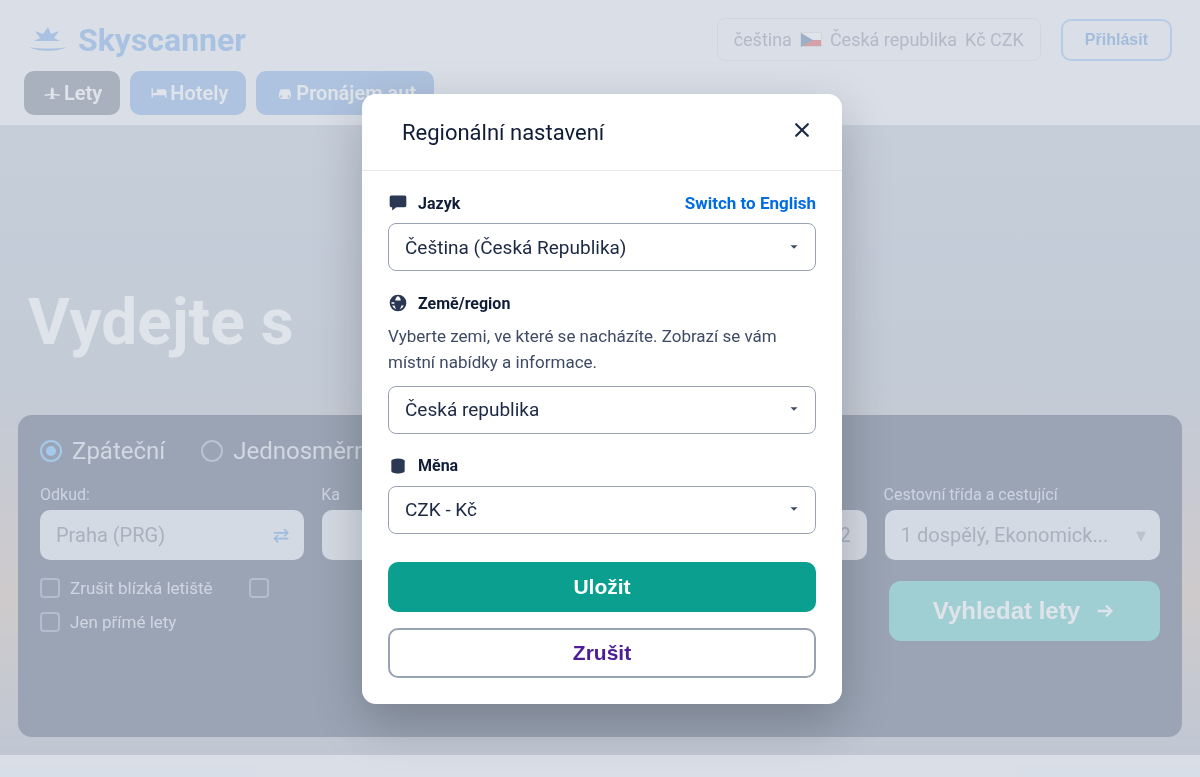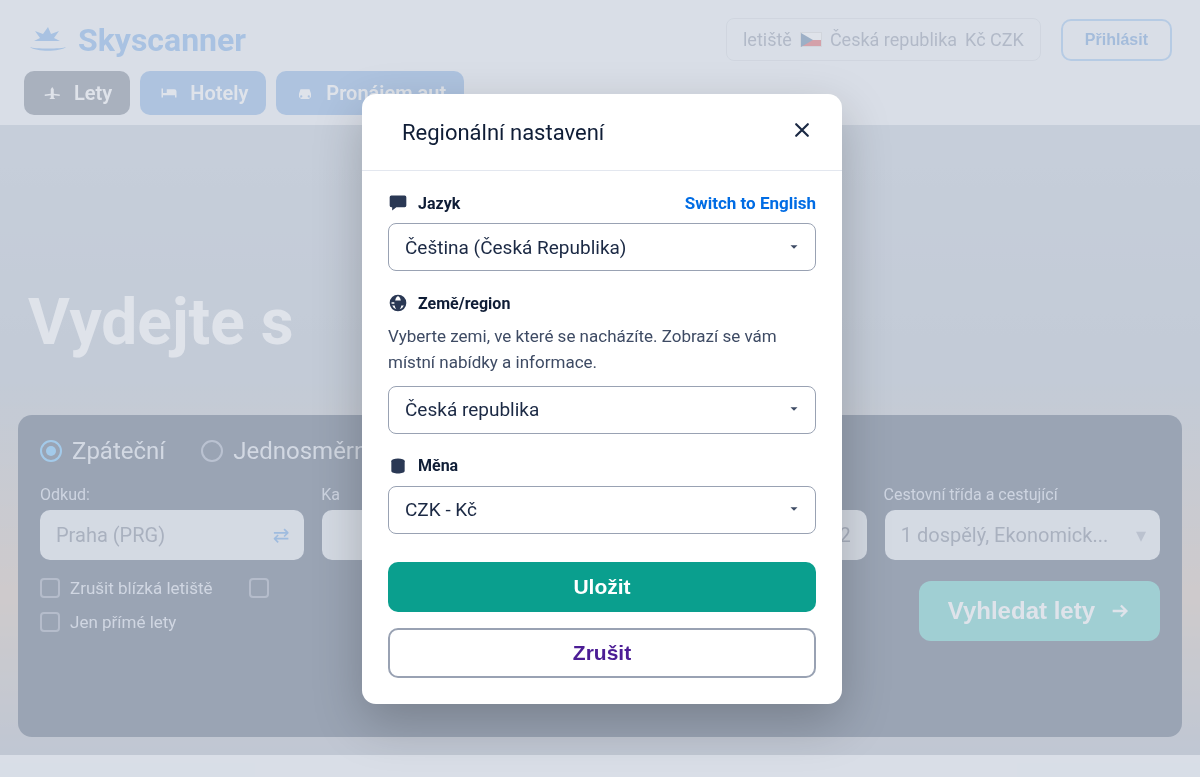--- a/index.html
+++ b/index.html
@@ -12,21 +12,21 @@
   .logo { display:flex; align-items:center; gap:10px; color:#3d89e0; font-weight:700; font-size:32px; }
   .logo svg { width:40px; height:30px; }
   .top-right { display:flex; align-items:center; gap:20px; }
   .locale-btn { display:flex; align-items:center; gap:8px; border:1px solid #c8ced8; background:#fff0; color:#5d6a84; border-radius:8px; padding:10px 16px; font-size:18px; }
   .flag { width:22px; height:15px; position:relative; display:inline-block; background:#fff; border:0.5px solid #0003; }
   .flag::before{content:"";position:absolute;left:0;bottom:0;width:100%;height:50%;background:#d7141a;}
   .flag::after{content:"";position:absolute;left:0;top:0;width:0;height:0;border-top:7.5px solid transparent;border-bottom:7.5px solid transparent;border-left:12px solid #11457e;}
   .login-btn { border:2px solid #6ea8e8; color:#2e73c9; background:transparent; font-weight:700; font-size:16px; padding:10px 22px; border-radius:10px; }
 
   .nav { display:flex; gap:10px; padding:0 24px 10px 24px; }
-  .nav-item { display:flex; align-items:center; gap:10px; padding:10px 18px; border-radius:10px; color:#fff; font-weight:600; font-size:20px; }
+  .nav-item { display:flex; align-items:center; gap:0; padding:10px 18px; border-radius:10px; color:#fff; font-weight:600; font-size:20px; }
   .nav-item.active { background:#3f4b63; }
   .nav-item.inactive { background:#4f8cd8; }
   .nav-item svg{width:22px;height:18px;fill:#fff;}
 
   .hero { position:relative; height:630px; margin-top:0; background:linear-gradient(180deg,#a6b4c6 0%,#9aa8ba 40%,#c2a793 75%,#8f9aad 100%); }
   .hero h1 { position:absolute; left:28px; top:160px; font-size:64px; font-weight:700; color:#fff; }
 
   .search { position:absolute; left:18px; right:18px; bottom:18px; top:290px; background:#081e3f; border-radius:14px; padding:22px 22px; color:#fff; }
   .trip-types { display:flex; align-items:flex-end; gap:36px; font-size:24px; color:#cfd6e3; }
   .radio { display:flex; align-items:center; gap:10px; }
@@ -38,21 +38,21 @@
   .labels-row .lab-travel{flex:1.05;}
   .fields-row{display:flex; gap:18px; margin-top:6px;}
   .field{flex:1; background:#d7dde7; color:#3e4b64; border-radius:10px; height:50px; display:flex; align-items:center; padding:0 16px; font-size:20px; position:relative;}
   .field .swap{position:absolute; right:14px; color:#1c73d6; font-size:20px;}
   .field.trav{flex:1.05;}
   .field .chev{position:absolute; right:14px; color:#7d889e;}
   .checks{display:flex; gap:36px; margin-top:18px; font-size:17px; color:#c8d0e0;}
   .checks .grp{display:flex;flex-direction:column; gap:14px;}
   .checks label{display:flex;align-items:center;gap:10px;}
   .cbox{width:20px;height:20px;border:2px solid #68758f;border-radius:4px;}
-  .primary-search{position:absolute; right:22px; top:166px; background:#1fb7ad; color:#fff; font-weight:700; font-size:24px; padding:16px 29px; border:none; border-radius:12px; display:flex;align-items:center;gap:14px;}
+  .primary-search{position:absolute; right:22px; top:166px; background:#1fb7ad; color:#fff; font-weight:700; font-size:24px; padding:16px 44px; border:none; border-radius:12px; display:flex;align-items:center;gap:14px;}
   .primary-search svg{width:22px;height:22px;stroke:#fff;fill:none;stroke-width:2.5;}
 
   
   .overlay{position:absolute; inset:0; background:rgba(210,216,226,0.72);}
   .modal{position:absolute; left:362px; top:94px; width:480px; background:#fff; border-radius:14px; box-shadow:0 18px 50px rgba(0,0,0,0.22); overflow:hidden;}
   .modal-head{display:flex;align-items:center;justify-content:space-between; padding:24px 26px; border-bottom:1px solid #e3e7ef;}
   .modal-head h2{color:#0f1d36; font-size:22px; font-weight:400;margin-left:14px;}
   .close{background:none;border:none;color:#1b2944;font-size:20px; width:28px;height:28px; cursor:pointer;}
   .modal-body{padding:22px 26px 26px 26px;}
   .section{margin-bottom:22px;}
@@ -74,21 +74,21 @@
   <div class="topbar">
     <div class="logo">
       <svg viewBox="0 0 40 30">
           <path fill="#3d89e0" d="M20 2l3 7 8-3-5 7 6 3H6l6-3-5-7 8 3z"></path>
           <path fill="#3d89e0" d="M2 22c6 5 30 5 36 0-4 2-32 2-36 0z"></path>
         </svg>
       <span>Skyscanner</span>
     </div>
     <div class="top-right">
       <div class="locale-btn">
-        <span>letiště</span>
+        <span>čeština</span>
         <span class="flag"></span>
         <span>Česká republika</span>
         <span>Kč CZK</span>
       </div>
       <button class="login-btn">Přihlásit</button>
     </div>
   </div>
 
   <div class="nav">
     <div class="nav-item active">

